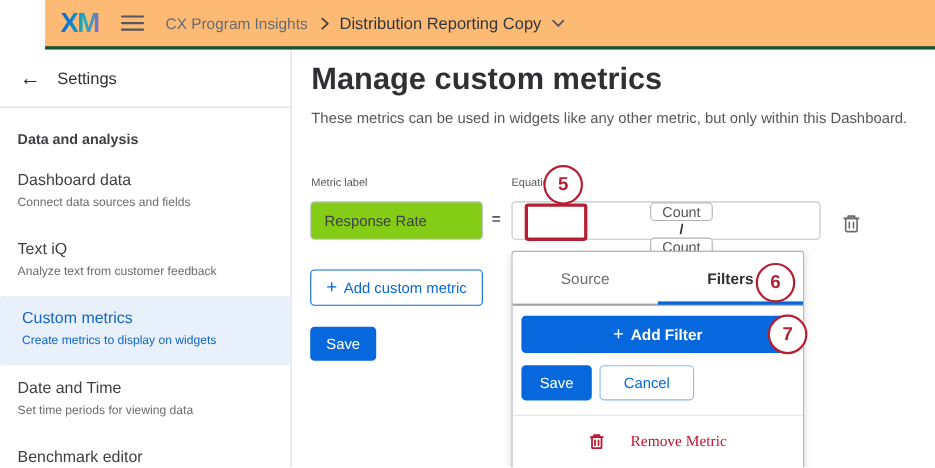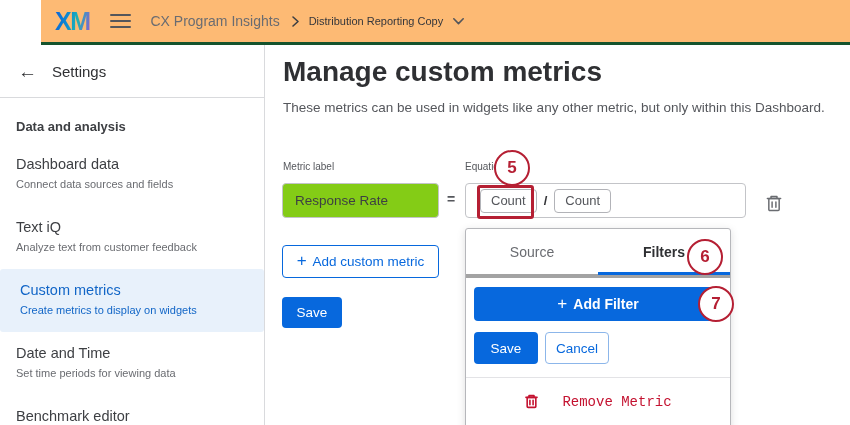--- a/index.html
+++ b/index.html
@@ -11,21 +11,21 @@
   
   .topbar { position:absolute; top:0; left:0; right:0; height:45px; background:#fdba74;
             border-bottom:3px solid #14532d; display:flex; align-items:center; z-index:3;margin-left:41px; }
   .logo { margin-left:14px; font-size:25px; font-weight:800; letter-spacing:-1.5px;
           background:linear-gradient(100deg,#0c5fd8 0%,#0e8fd0 40%,#1db3b4 62%,#8b5bd6 100%);
           -webkit-background-clip:text; background-clip:text; color:transparent; cursor:pointer; }
   .hamburger { margin-left:20px; width:21px; display:flex; flex-direction:column; gap:4px; cursor:pointer; }
   .hamburger span { display:block; height:2px; background:#54565b; border-radius:1px; }
   .crumb-program { margin-left:20px; font-size:14px; color:#6a6c71; cursor:pointer; }
   .crumb-sep { margin:0 9px 0 11px; display:flex; align-items:center; }
-  .crumb-page { font-size:11px; color:#34363b; cursor:pointer; }
+  .crumb-page { font-size:15px; color:#34363b; cursor:pointer; }
   .crumb-caret { margin-left:9px; display:flex; align-items:center; cursor:pointer; }
 
   
   .sidebar { position:absolute; top:45px; left:0; width:265px; bottom:0; background:#fff;
              border-right:1px solid #d9dadd; z-index:2; }
   .settings-row { display:flex; align-items:center; gap:15px; height:52px; padding-left:18px; cursor:pointer; }
   .back-arrow { font-size:19px; color:#2f3033; line-height:1; }
   .settings-label { font-size:15px; color:#2f3033; }
   .side-divider { border:none; border-top:1px solid #d9dadd; }
   .section-label { padding:21px 16px 9px 16px; font-size:13px; font-weight:bold; color:#3d3f43; }
@@ -41,58 +41,58 @@
   .page-title { position:absolute; left:17px; top:11px; font-size:28px; font-weight:bold; color:#2f3033; }
   .page-desc { position:absolute; left:17px; top:52px; font-size:13.5px; color:#55575c; line-height:21px; }
 
   .field-caption { position:absolute; font-size:10px; color:#55575c; }
   .metric-input { position:absolute; left:16px; top:138px; width:157px; height:35px;
                   border:1px solid #c3c4c8; border-radius:4px; font-family:"Liberation Sans",sans-serif;
                   font-size:13.5px; color:#3d3f43; padding:0 12px; background:#84cc16; }
   .equals { position:absolute; left:181px; top:146px; font-size:14px; font-weight:bold; color:#55575c; }
   .equation-box { position:absolute; left:199px; top:138px; width:281px; height:35px;
                   border:1px solid #c3c4c8; border-radius:4px; background:#fff;
-                  display:flex; align-items:center; padding-left:14px; }
+                  display:flex; align-items:center; padding-left:28px;flex-direction:column; }
   .count-chip { height:24px; padding:0 10px; background:#fff; border:1px solid #b2b3b8;
                 border-radius:4px; font-family:"Liberation Sans",sans-serif; font-size:13px;
                 color:#55575c; cursor:pointer; display:flex; align-items:center; }
   .op-slash { margin:0 7px; font-size:13px; font-weight:bold; color:#2f3033; }
   .trash-btn { position:absolute; left:497px; top:147px; background:none; border:none;
                color:#6a6c71; cursor:pointer; padding:2px; }
 
   .add-metric-btn { position:absolute; left:16px; top:200px; width:157px; height:33px;
                     background:#fff; border:1px solid #0768dd; border-radius:4px; color:#0768dd;
                     font-family:"Liberation Sans",sans-serif; font-size:13.5px; cursor:pointer;
                     display:flex; align-items:center; justify-content:center; gap:6px; }
   .plus-glyph { font-size:17px; font-weight:400; line-height:1; margin-top:-2px; }
   .save-main-btn { position:absolute; left:16px; top:252px; width:60px; height:31px;
                    background:#0768dd; border:none; border-radius:4px; color:#fff;
                    font-family:"Liberation Sans",sans-serif; font-size:13.5px; cursor:pointer; }
 
   
   .popup { position:absolute; left:199px; top:183px; width:266px; height:245px; background:#fff;
            border:1px solid #b6b7bb; border-radius:3px; box-shadow:0 2px 8px rgba(0,0,0,0.13); z-index:5; }
-  .tabs-row { position:relative; display:flex; height:49px; border-bottom:4px solid #a3a3a3; }
+  .tabs-row { position:relative; display:flex; height:49px; border-bottom:2px solid #a3a3a3; }
   .tab { flex:1; display:flex; align-items:center; justify-content:center; font-size:14px;
          color:#6a6c71; cursor:pointer; }
   .tab.active { color:#2f3033; font-weight:700; }
   .tab-underline { position:absolute; right:0; bottom:-1px; width:50%; height:3px; background:#0768dd; }
   .popup-body { padding:9px 8px 0 8px; }
   .add-filter-btn { width:100%; height:34px; background:#0768dd; border:none; border-radius:4px;
                     color:#fff; font-family:"Liberation Sans",sans-serif; font-size:14px; font-weight:600;
                     cursor:pointer; display:flex; align-items:center; justify-content:center; gap:6px; }
   .popup-btn-row { display:flex; gap:7px; margin-top:11px; }
   .save-popup-btn { width:64px; height:32px; background:#0768dd; border:none; border-radius:4px;
                     color:#fff; font-family:"Liberation Sans",sans-serif; font-size:13.5px; cursor:pointer; }
-  .cancel-btn { width:64px; height:32px; background:#fff; border:1px solid #8cb6ea; border-radius:4px;
+  .cancel-btn { width:86px; height:32px; background:#fff; border:1px solid #8cb6ea; border-radius:4px;
                 color:#0768dd; font-family:"Liberation Sans",sans-serif; font-size:13.5px; cursor:pointer; }
   .popup-divider { border:none; border-top:1px solid #e3e3e6; margin:13px -8px 0 -8px; }
   .remove-row { display:flex; align-items:center; justify-content:center; gap:23px; margin-top:15px;
                 color:#c41230; font-size:14px; cursor:pointer; background:none; border:none; width:100%;
-                font-family:Liberation Mono, monospace; }
+                font-family:Liberation Serif, serif; }
 
   
   .anno-rect { position:absolute; left:477px; top:185px; width:57px; height:34px;
                border:3px solid #b51f33; border-radius:3px; z-index:20; pointer-events:none; }
   .anno-circle { position:absolute; width:36px; height:36px; border:2.5px solid #b51f33;
                  border-radius:50%; background:#fff; color:#b51f33; font-size:17px; font-weight:600;
                  display:flex; align-items:center; justify-content:center; z-index:21; pointer-events:none; }
   .c5 { left:494px; top:150px; }
   .c6 { left:687px; top:239px; }
   .c7 { left:698px; top:286px; }

